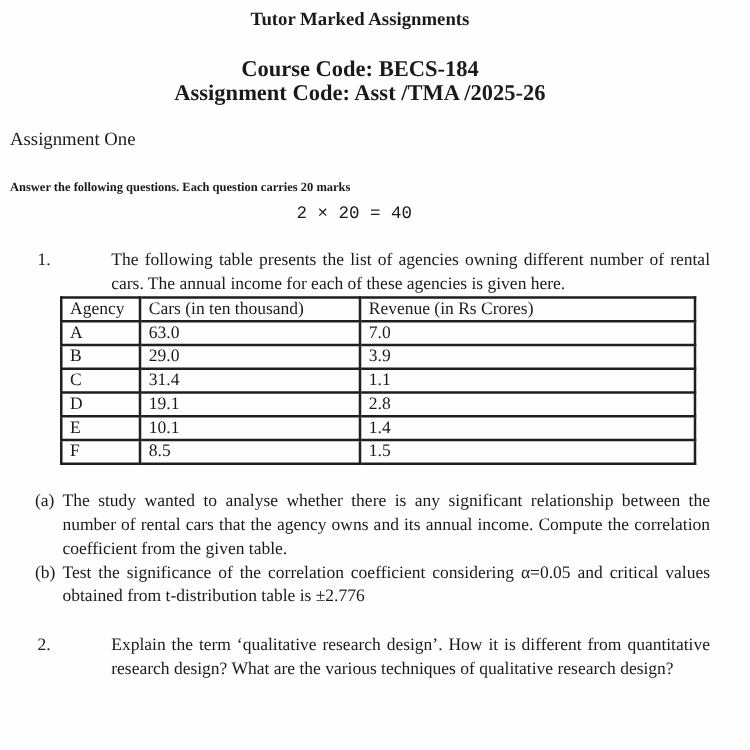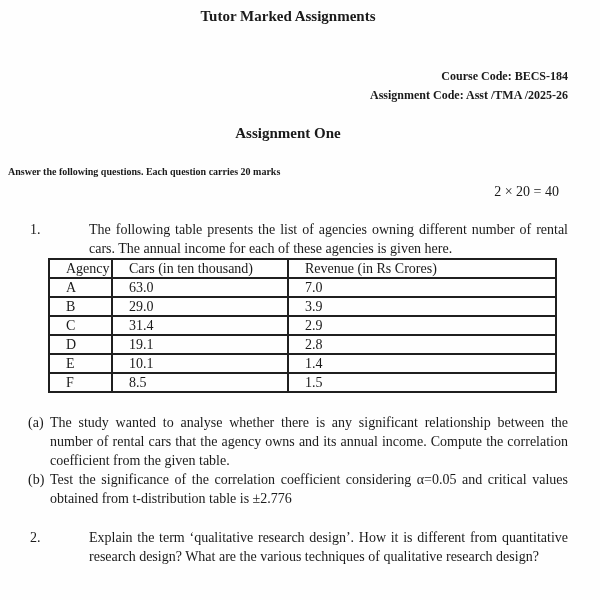--- a/index.html
+++ b/index.html
@@ -13,65 +13,66 @@
     padding:6px 32px 0 8px;
     overflow:hidden;
   }
   .doc-title{
     text-align:center;
     font-weight:bold;
     font-size:15px;
     line-height:20px;
   }
   .meta-block{
-    margin-top:41px;
-    text-align:right;
+    margin-top:20px;
+    text-align:center;
     font-weight:bold;
-    font-size:12px;
+    font-size:18px;
     line-height:19px;
   }
   .section-title{
     margin-top:18px;
-    text-align:center;
-    font-weight:bold;
+    text-align:left;
+    font-weight:normal;
     font-size:15px;
     line-height:20px;
   }
   .instruction{
     margin-top:20px;
     font-weight:bold;
     font-size:10px;
     line-height:18px;
   }
   .marks-line{
     margin-top:2px;
     margin-right:9px;
-    text-align:right;
+    text-align:center;
     font-size:14px;
     line-height:18px;
+    font-family:Liberation Mono, monospace;
   }
   .q-row{
     display:flex;
     font-size:14px;
     line-height:18.5px;
   }
   .q1-row{margin-left:22px;margin-top:20px;}
   .q2-row{margin-left:22px;margin-top:20px;line-height:19px;}
   .q-num{flex:0 0 18px;}
   .q-body{flex:1;text-align:justify;margin-left:41px;}
   table.data-table{
     border-collapse:collapse;
     margin-left:40px;
     width:509px;
     font-size:14px;
     table-layout:fixed;
   }
   table.data-table td, table.data-table th{
     border:2px solid #1f1f1f;
-    padding:0 16px;
+    padding:0 6px;
     height:17px;
     line-height:16px;
     font-weight:normal;
     text-align:left;
     overflow:hidden;
     white-space:nowrap;
   }
   .col-agency{width:63px;}
   .col-cars{width:176px;}
   .part-row{
@@ -127,21 +128,21 @@
         <td>7.0</td>
       </tr>
       <tr>
         <td>B</td>
         <td>29.0</td>
         <td>3.9</td>
       </tr>
       <tr>
         <td>C</td>
         <td>31.4</td>
-        <td>2.9</td>
+        <td>1.1</td>
       </tr>
       <tr>
         <td>D</td>
         <td>19.1</td>
         <td>2.8</td>
       </tr>
       <tr>
         <td>E</td>
         <td>10.1</td>
         <td>1.4</td>

